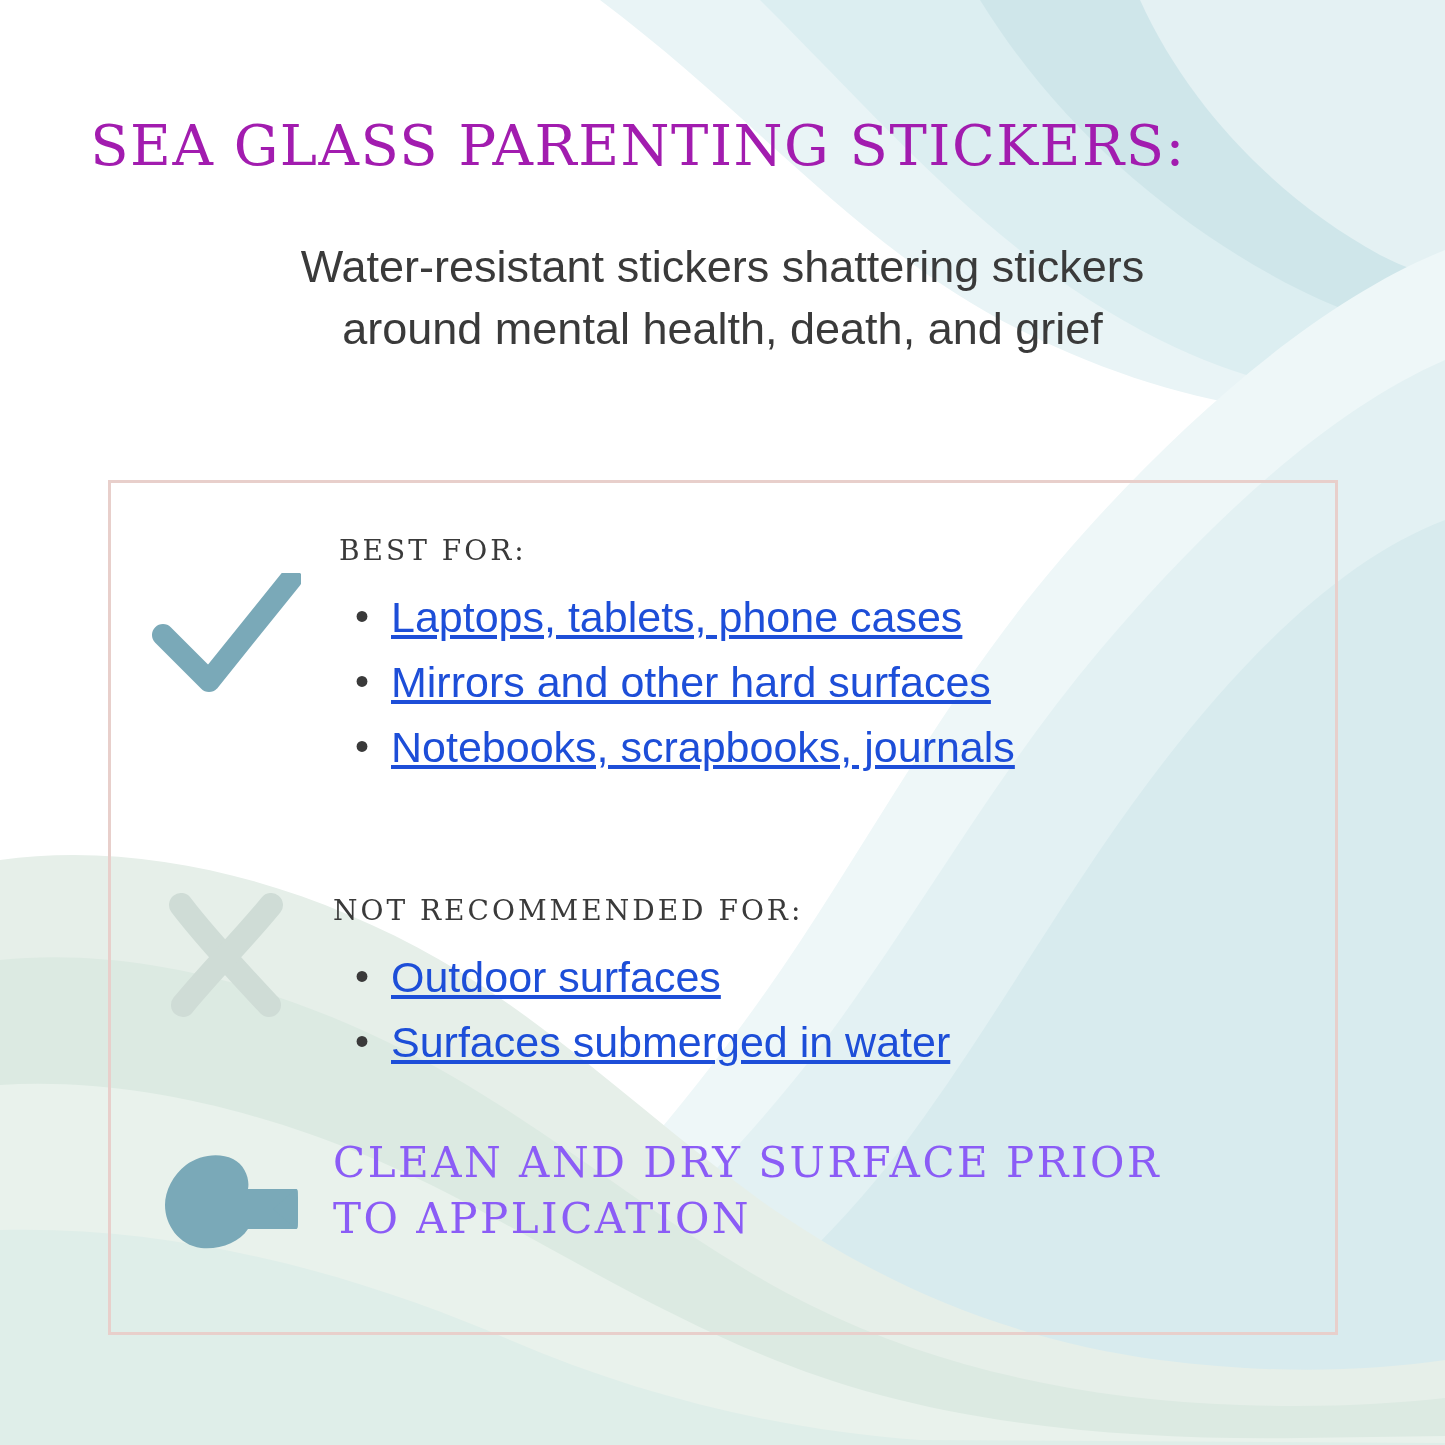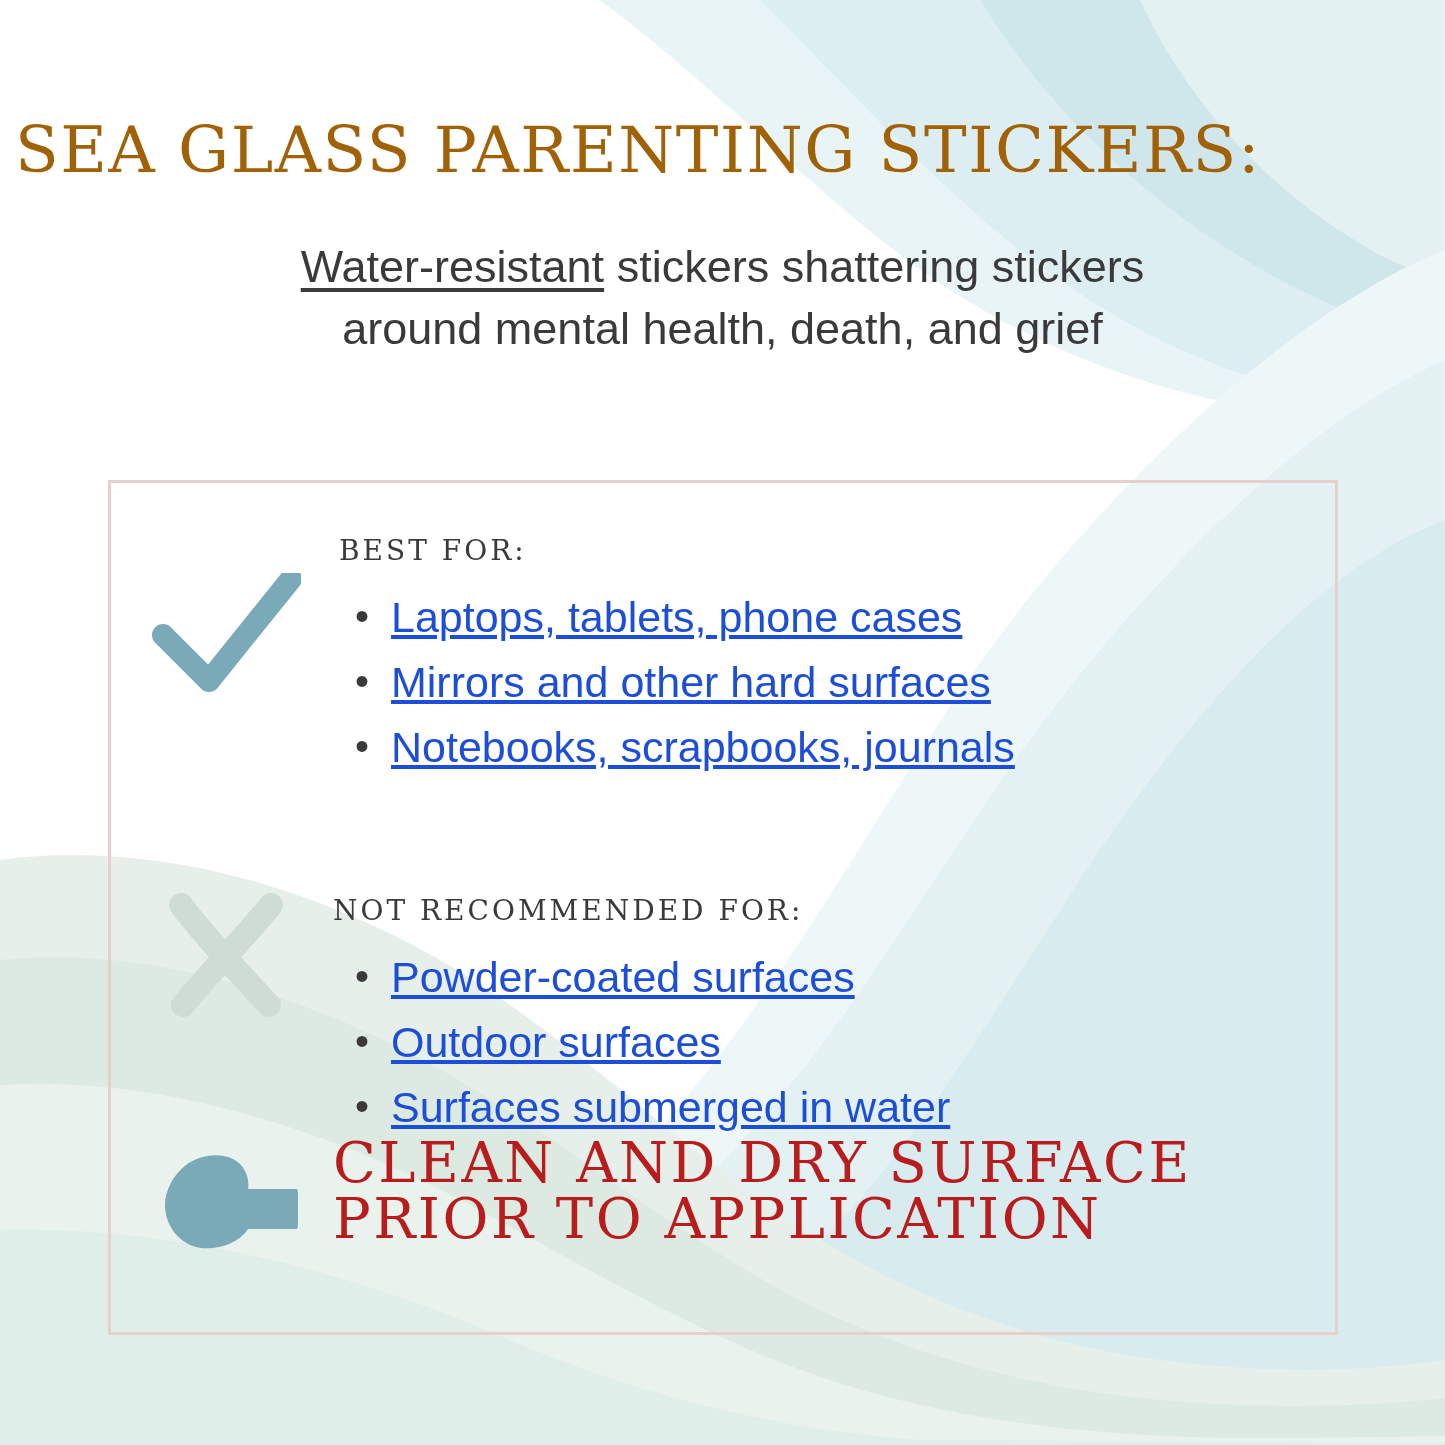--- a/index.html
+++ b/index.html
@@ -36,39 +36,38 @@
   }
 
   
   .title {
     position: absolute;
     top: 113px;
     left: 0;
     width: 1276px;
     text-align: center;
     font-family: "DejaVu Serif", serif;
-    font-size: 64px;
+    font-size: 56px;
     letter-spacing: 1.5px;
-    color: #a16207;
+    color: #a21caf;
     font-weight: 400;
     white-space: nowrap;
   }
   .subtitle {
     position: absolute;
     top: 236px;
     left: 0;
     width: 1445px;
     text-align: center;
     font-size: 45px;
     line-height: 62px;
     color: #3a3a3a;
     font-weight: 400;
   }
   .subtitle .u {
-    text-decoration: underline;
     text-underline-offset: 6px;
     text-align: center;
   }
 
   
   .frame {
     position: absolute;
     left: 108px;
     top: 480px;
     width: 1230px;
@@ -125,23 +124,23 @@
   
   #section-best { left: 118px; top: 525px; width: 1200px; }
   #section-best .sec-head { margin-left: 6px; }
   #section-best ul.items { text-align: left; }
 
   #section-not { left: 118px; top: 845px; width: 1200px; margin-top: 40px; }
 
   #section-note { left: 118px; top: 1135px; width: 1200px; }
   .note-text {
     font-family: "DejaVu Serif", serif;
-    font-size: 56px;
+    font-size: 42px;
     letter-spacing: 2.5px;
-    color: #b91c1c;
+    color: #8b5cf6;
     line-height: 56px;
     max-width: 900px;
   }
 
   
   .check-icon { margin-top: 48px; }
   .x-icon { margin-top: 8px; }
   .hand-icon { margin-top: 14px; }
 </style>
 </head>
@@ -195,21 +194,20 @@
     <div class="section" id="section-not">
       <div class="icon-col">
         <svg class="x-icon" width="130" height="125" viewBox="0 0 130 125">
           <path d="M20,12 C45,45 78,80 108,112" fill="none" stroke="#cfdcd6" stroke-width="24" stroke-linecap="round"></path>
           <path d="M110,12 C84,44 50,78 22,112" fill="none" stroke="#cfdcd6" stroke-width="24" stroke-linecap="round"></path>
         </svg>
       </div>
       <div class="sec-body">
         <div class="sec-head">NOT RECOMMENDED FOR:</div>
         <ul class="items">
-          <li>Powder-coated surfaces</li>
           <li>Outdoor surfaces</li>
           <li>Surfaces submerged in water</li>
         </ul>
       </div>
     </div>
 
     <div class="section" id="section-note">
       <div class="icon-col">
         <svg class="hand-icon" width="145" height="110" viewBox="0 0 145 110">
           <path d="M143,40 L95,40 C97,30 92,16 80,10 C66,3 46,6 33,16 C20,26 12,42 12,56 C12,76 26,96 48,99 C66,101 86,94 95,80 L143,80 C145,80 145,78 145,72 L145,48 C145,42 145,40 143,40 Z" fill="#7aa9b8"></path>

